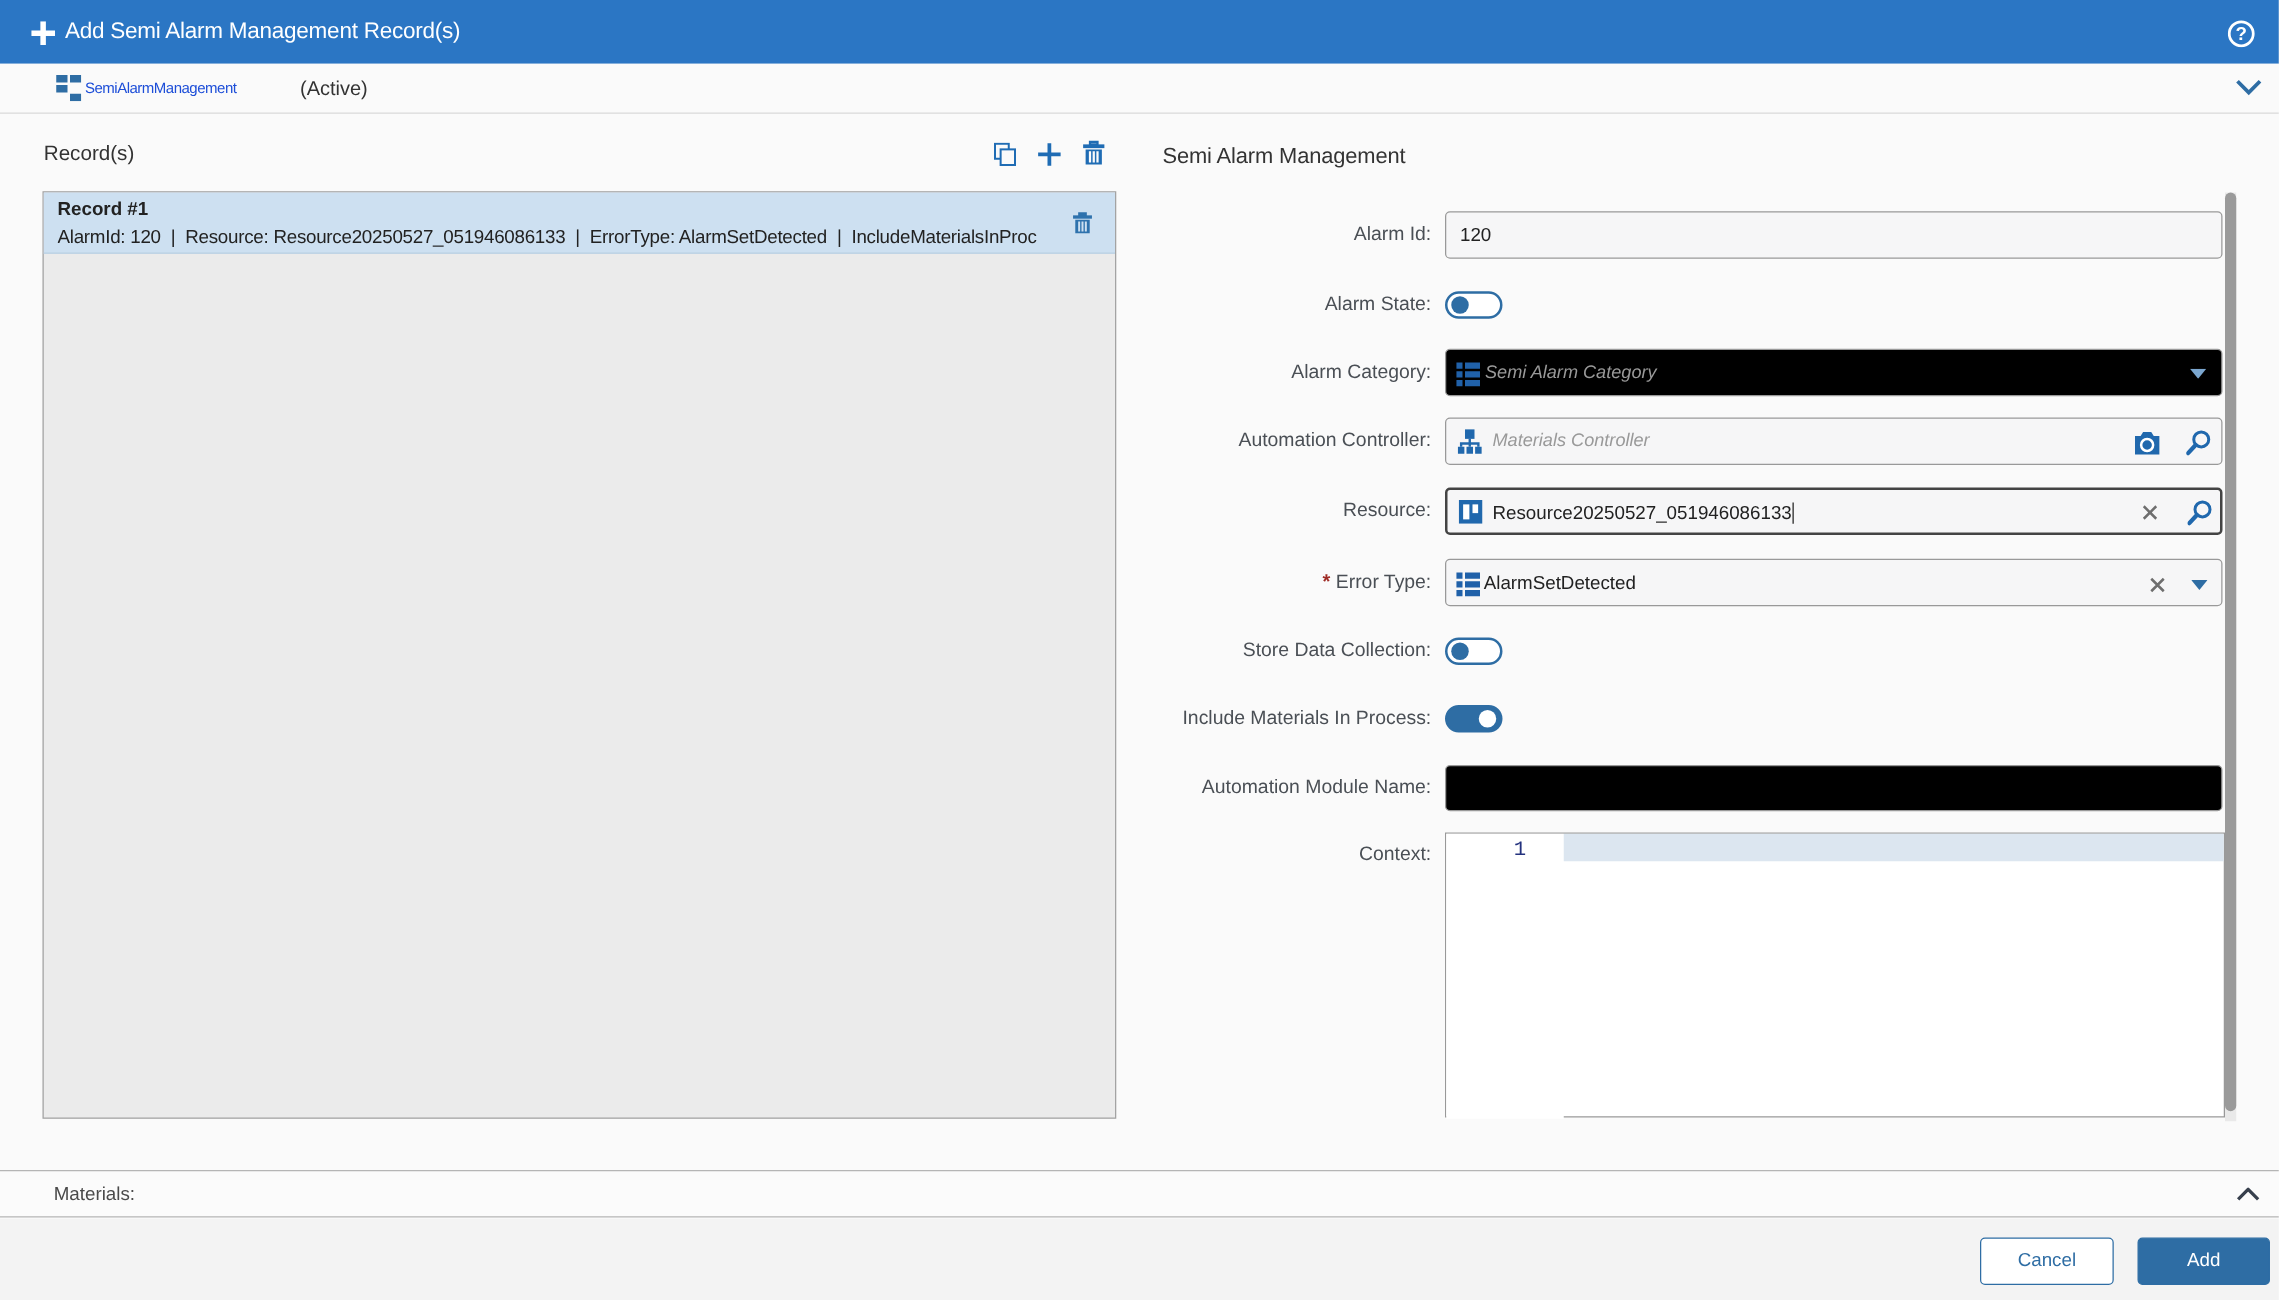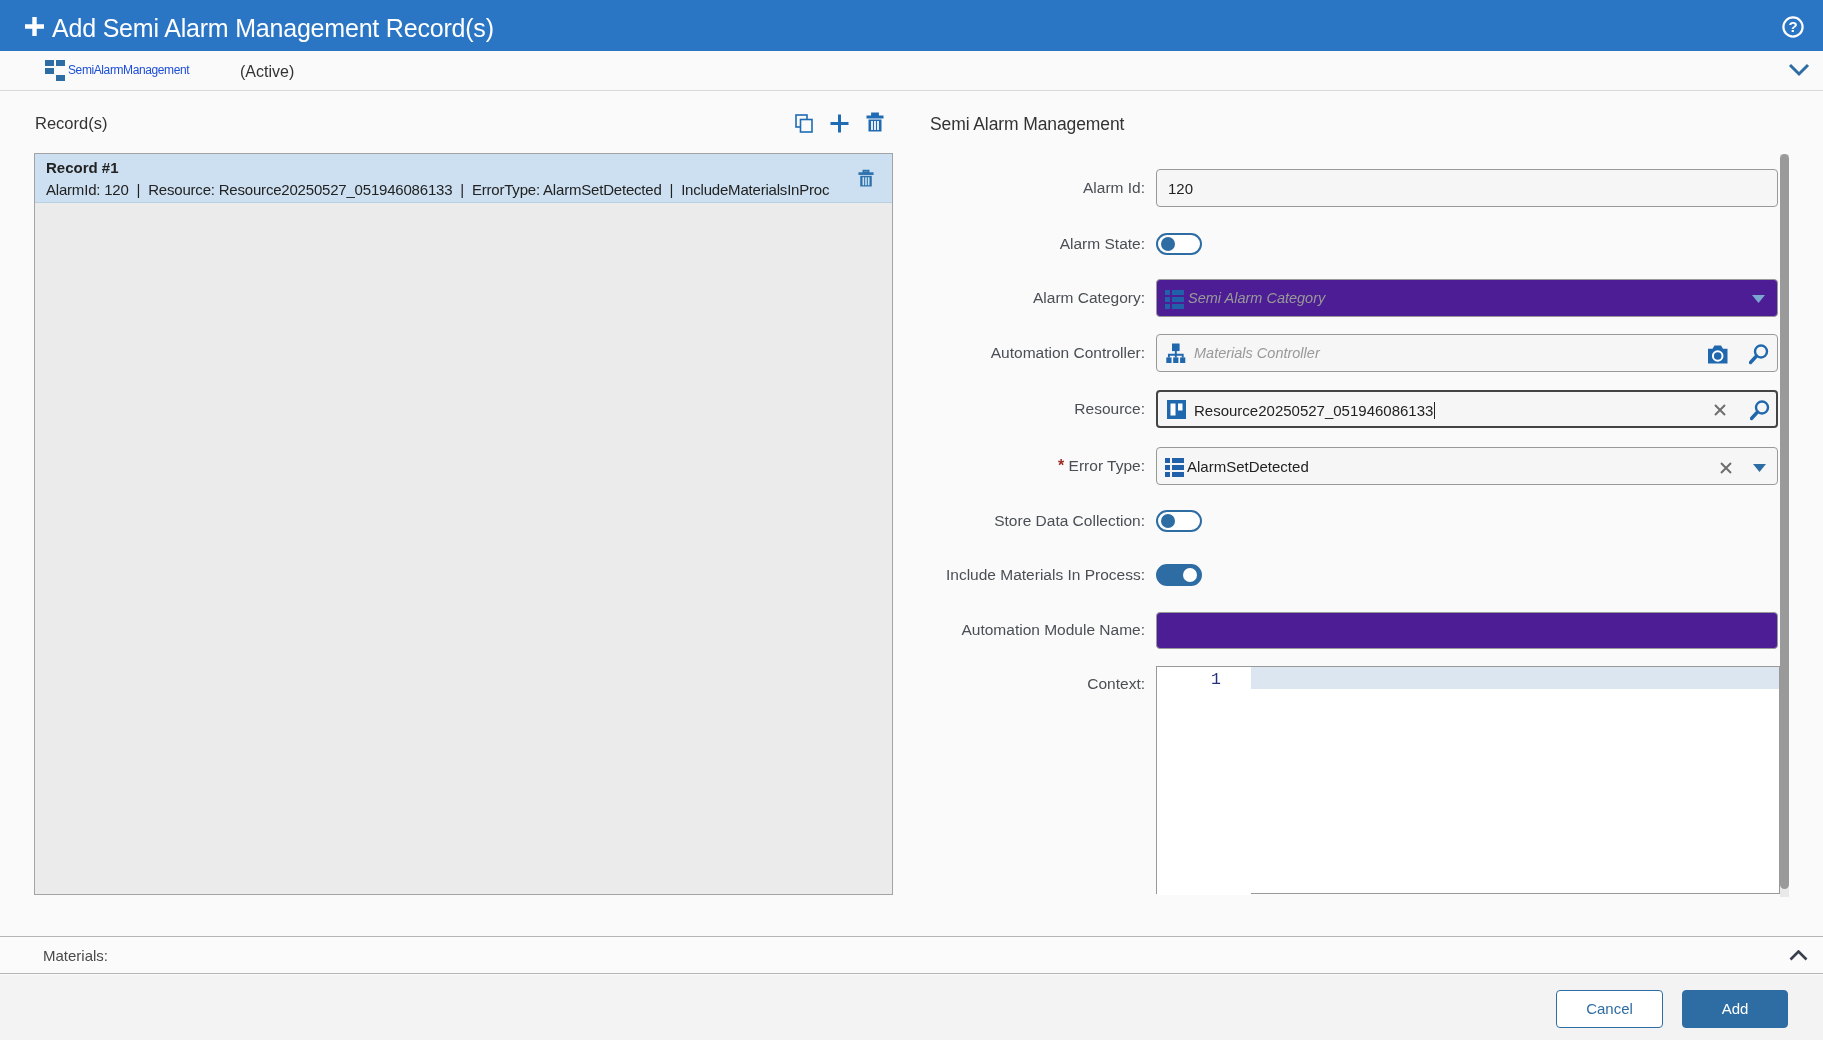--- a/index.html
+++ b/index.html
@@ -1,57 +1,57 @@
 <!DOCTYPE html>
 <html><head>
 <meta charset="utf-8">
 <style>
   * { margin:0; padding:0; box-sizing:border-box; }
   html,body { width:1823px; height:1040px; overflow:hidden; background:#fafafa;
     font-family:"Liberation Sans", sans-serif; }
   .abs { position:absolute; }
   
   #hdr { position:absolute; left:0; top:0; width:1823px; height:51px; background:#2b76c4; }
-  #hdr .title { position:absolute; left:52px; top:14px; font-size:25px; letter-spacing:-0.2px; color:#fff; }
+  #hdr .title { position:absolute; left:52px; top:14px; font-size:18px; letter-spacing:-0.2px; color:#fff; }
   
   #sub { position:absolute; left:0; top:51px; width:1823px; height:40px; background:#fafafa;
     border-bottom:1px solid #d9d9d9; }
   #sub .name { position:absolute; left:68px; top:12px; font-size:12px; letter-spacing:-0.4px; color:#1d4ed8; }
   #sub .active { position:absolute; left:240px; top:12px; font-size:16px; color:#333; }
   
   #recTitle { position:absolute; left:35px; top:114px; font-size:16.5px; color:#333; }
   #panel { position:absolute; left:34px; top:153px; width:859px; height:742px;
     background:#ebebeb; border:1px solid #a3a3a3; }
   #row1 { position:absolute; left:0; top:0; width:857px; height:49px; background:#cde0f1;
     border-bottom:1px solid #b9cfe2; }
   #row1 .t1 { position:absolute; left:11px; top:5px; font-size:15px; font-weight:bold; color:#222; }
   #row1 .t2 { position:absolute; left:11px; top:27px; font-size:15px; color:#222; width:788px; letter-spacing:-0.2px;
     white-space:nowrap; overflow:hidden; }
   
   #formTitle { position:absolute; left:930px; top:114px; font-size:17.5px; letter-spacing:-0.1px; color:#333; }
   .lbl { position:absolute; width:430px; right:678px; text-align:right; font-size:15.5px;
     color:#4a4f55; white-space:nowrap; }
   .inp { position:absolute; left:1156px; width:622px; height:38px; border:1px solid #999;
     border-radius:4px; background:#f6f6f7; }
-  .inp.gray { background:#4c1d95; }
+  .inp.gray { background:#000000; }
   .ph { position:absolute; font-style:italic; color:#999; font-size:14.5px; top:10px; }
   .val { position:absolute; color:#222; font-size:15px; top:10px; }
   .toggle { position:absolute; left:1156px; width:46px; height:22px; border:2px solid #2e6da4;
     border-radius:11px; background:#fff; }
   .toggle .knob { position:absolute; left:3px; top:2px; width:14px; height:14px;
     border-radius:50%; background:#2e6da4; }
   .toggle.on { background:#2e6da4; }
   .toggle.on .knob { left:auto; right:3px; background:#fff; }
   
   #comments { position:absolute; left:0; top:936px; width:1823px; height:38px;
     background:#fbfbfb; border-top:1px solid #b5b5b5; border-bottom:1px solid #b5b5b5; }
   #comments .c { position:absolute; left:43px; top:10px; font-size:15px; color:#4a4a4a; }
   #footer { position:absolute; left:0; top:975px; width:1823px; height:65px; background:#f3f3f3; }
   .btn { position:absolute; top:15px; height:38px; border-radius:4px;
-    text-align:center; line-height:36px; font-size:15px; }
+    text-align:center; line-height:36px; font-size:15px;margin-left:28px; }
   #btnCancel { left:1556px; width:107px; background:#fff; border:1px solid #2e6da4; color:#2e6da4; }
   #btnAdd { left:1682px; width:106px; background:#2e6da4; border:1px solid #2e6da4; color:#fff; }
   
   #sbTrack { position:absolute; left:1780px; top:154px; width:9px; height:743px; background:#e9e9e9; }
   #sbThumb { position:absolute; left:0px; top:0px; width:9px; height:735px; background:#9a9a9a;
     border-radius:4.5px; }
   
   #ctx { position:absolute; left:1156px; top:666px; width:624px; height:228px;
     background:#fff; border:1px solid #999; }
   #ctx .gutter { position:absolute; left:0; top:0; width:94px; height:228px; background:#fff; }

